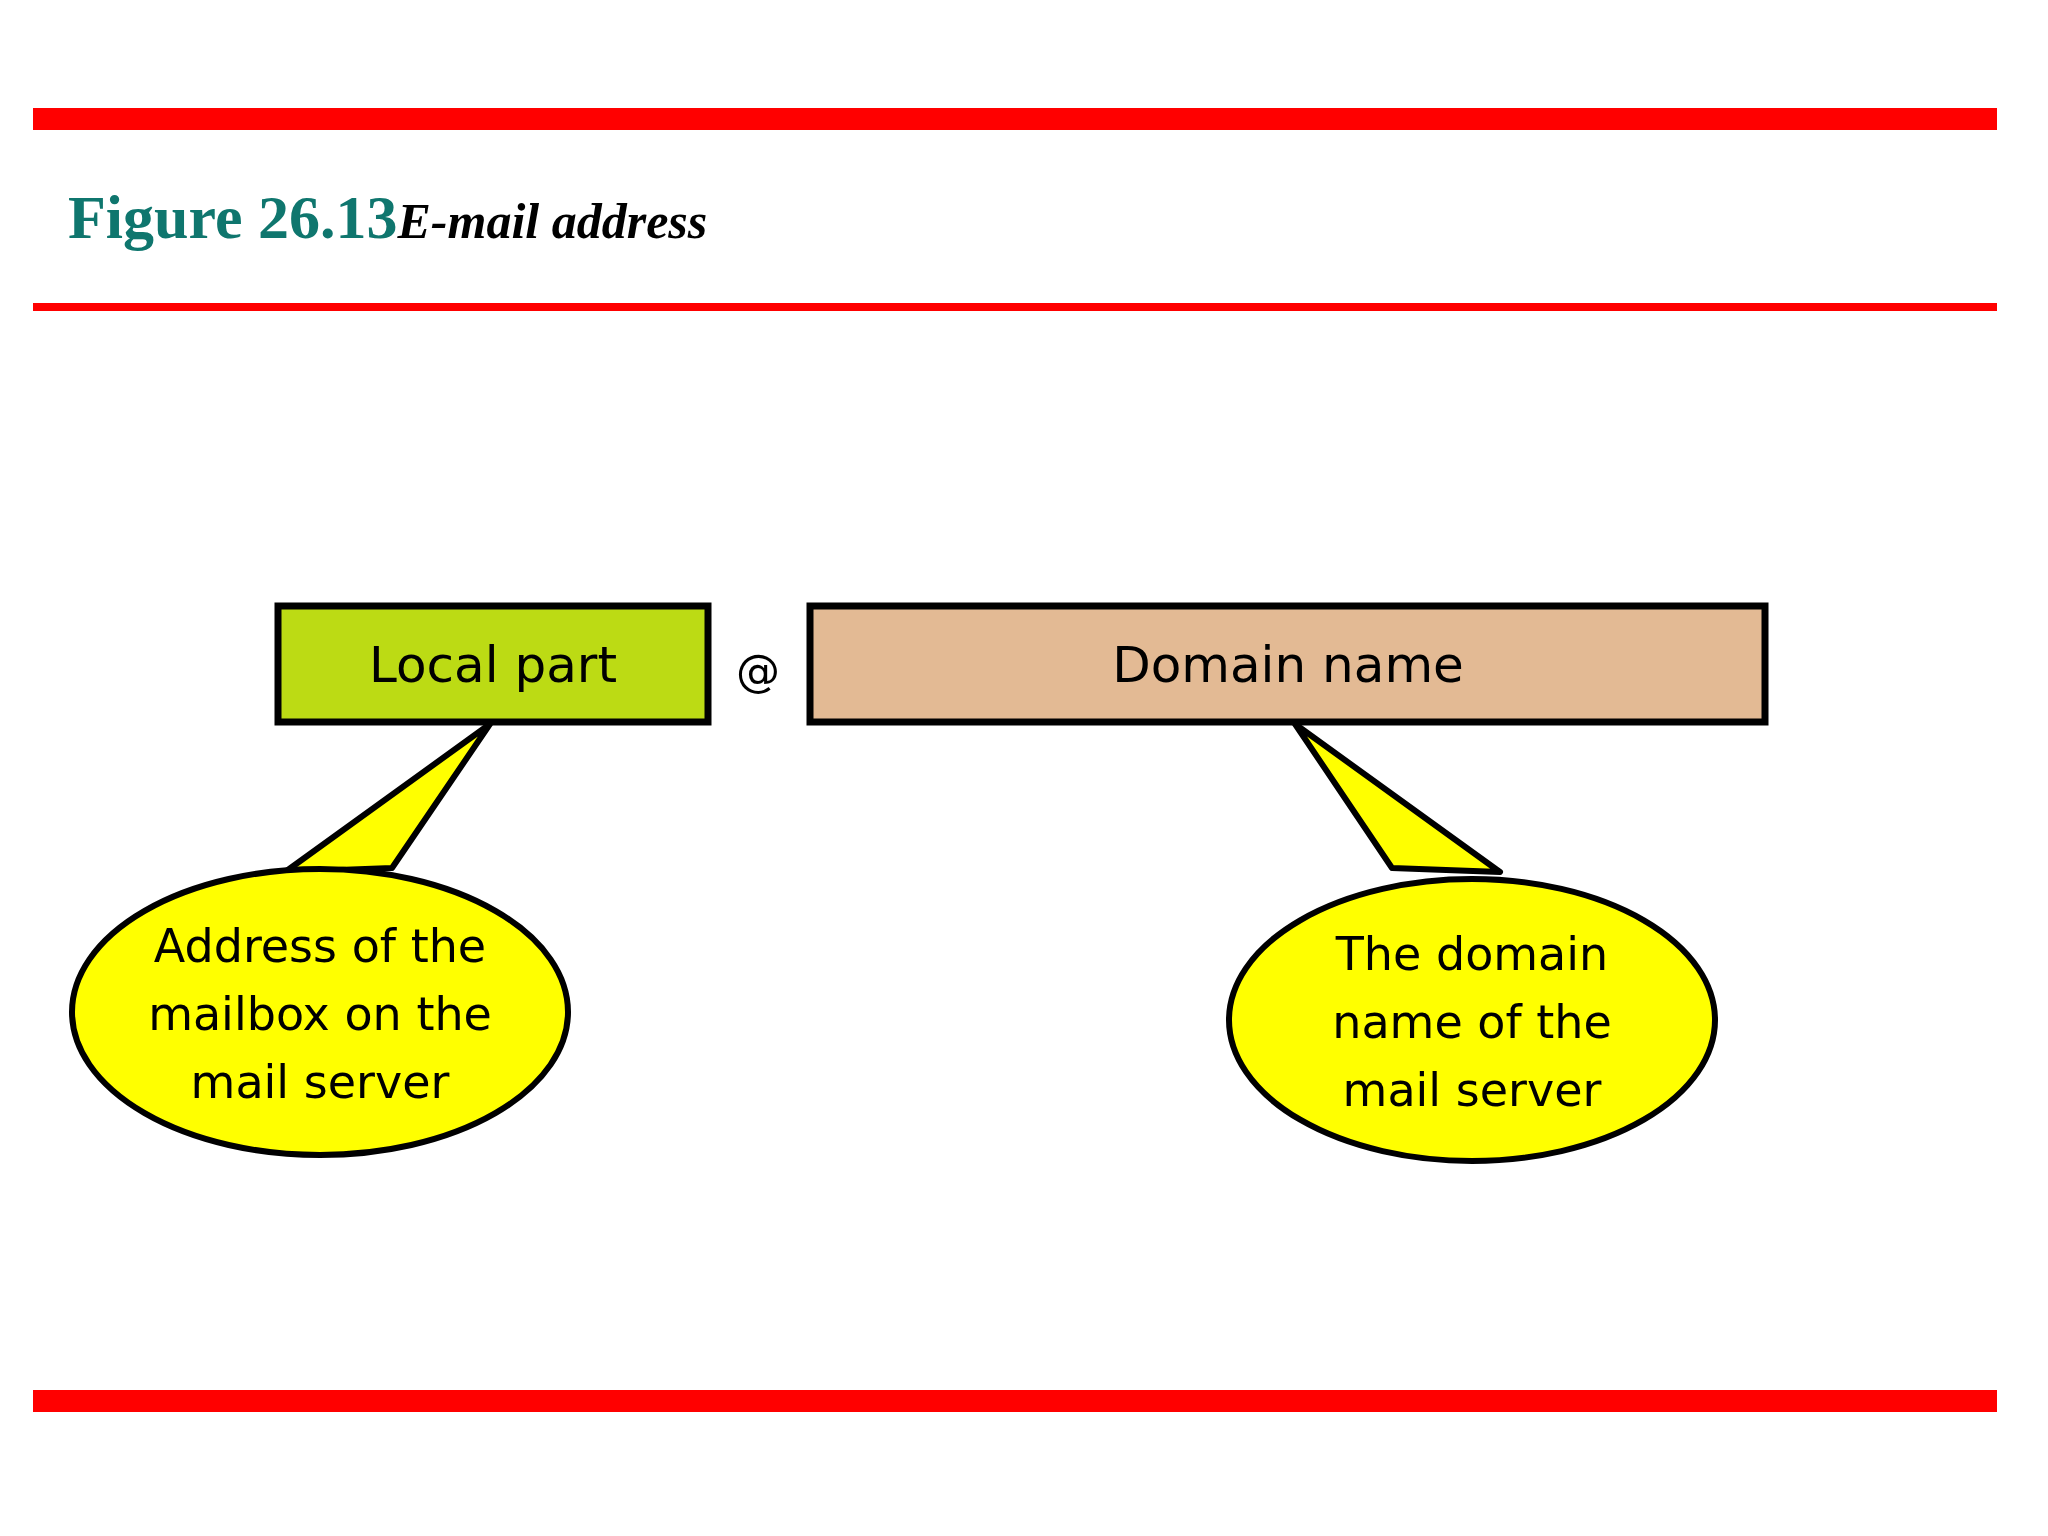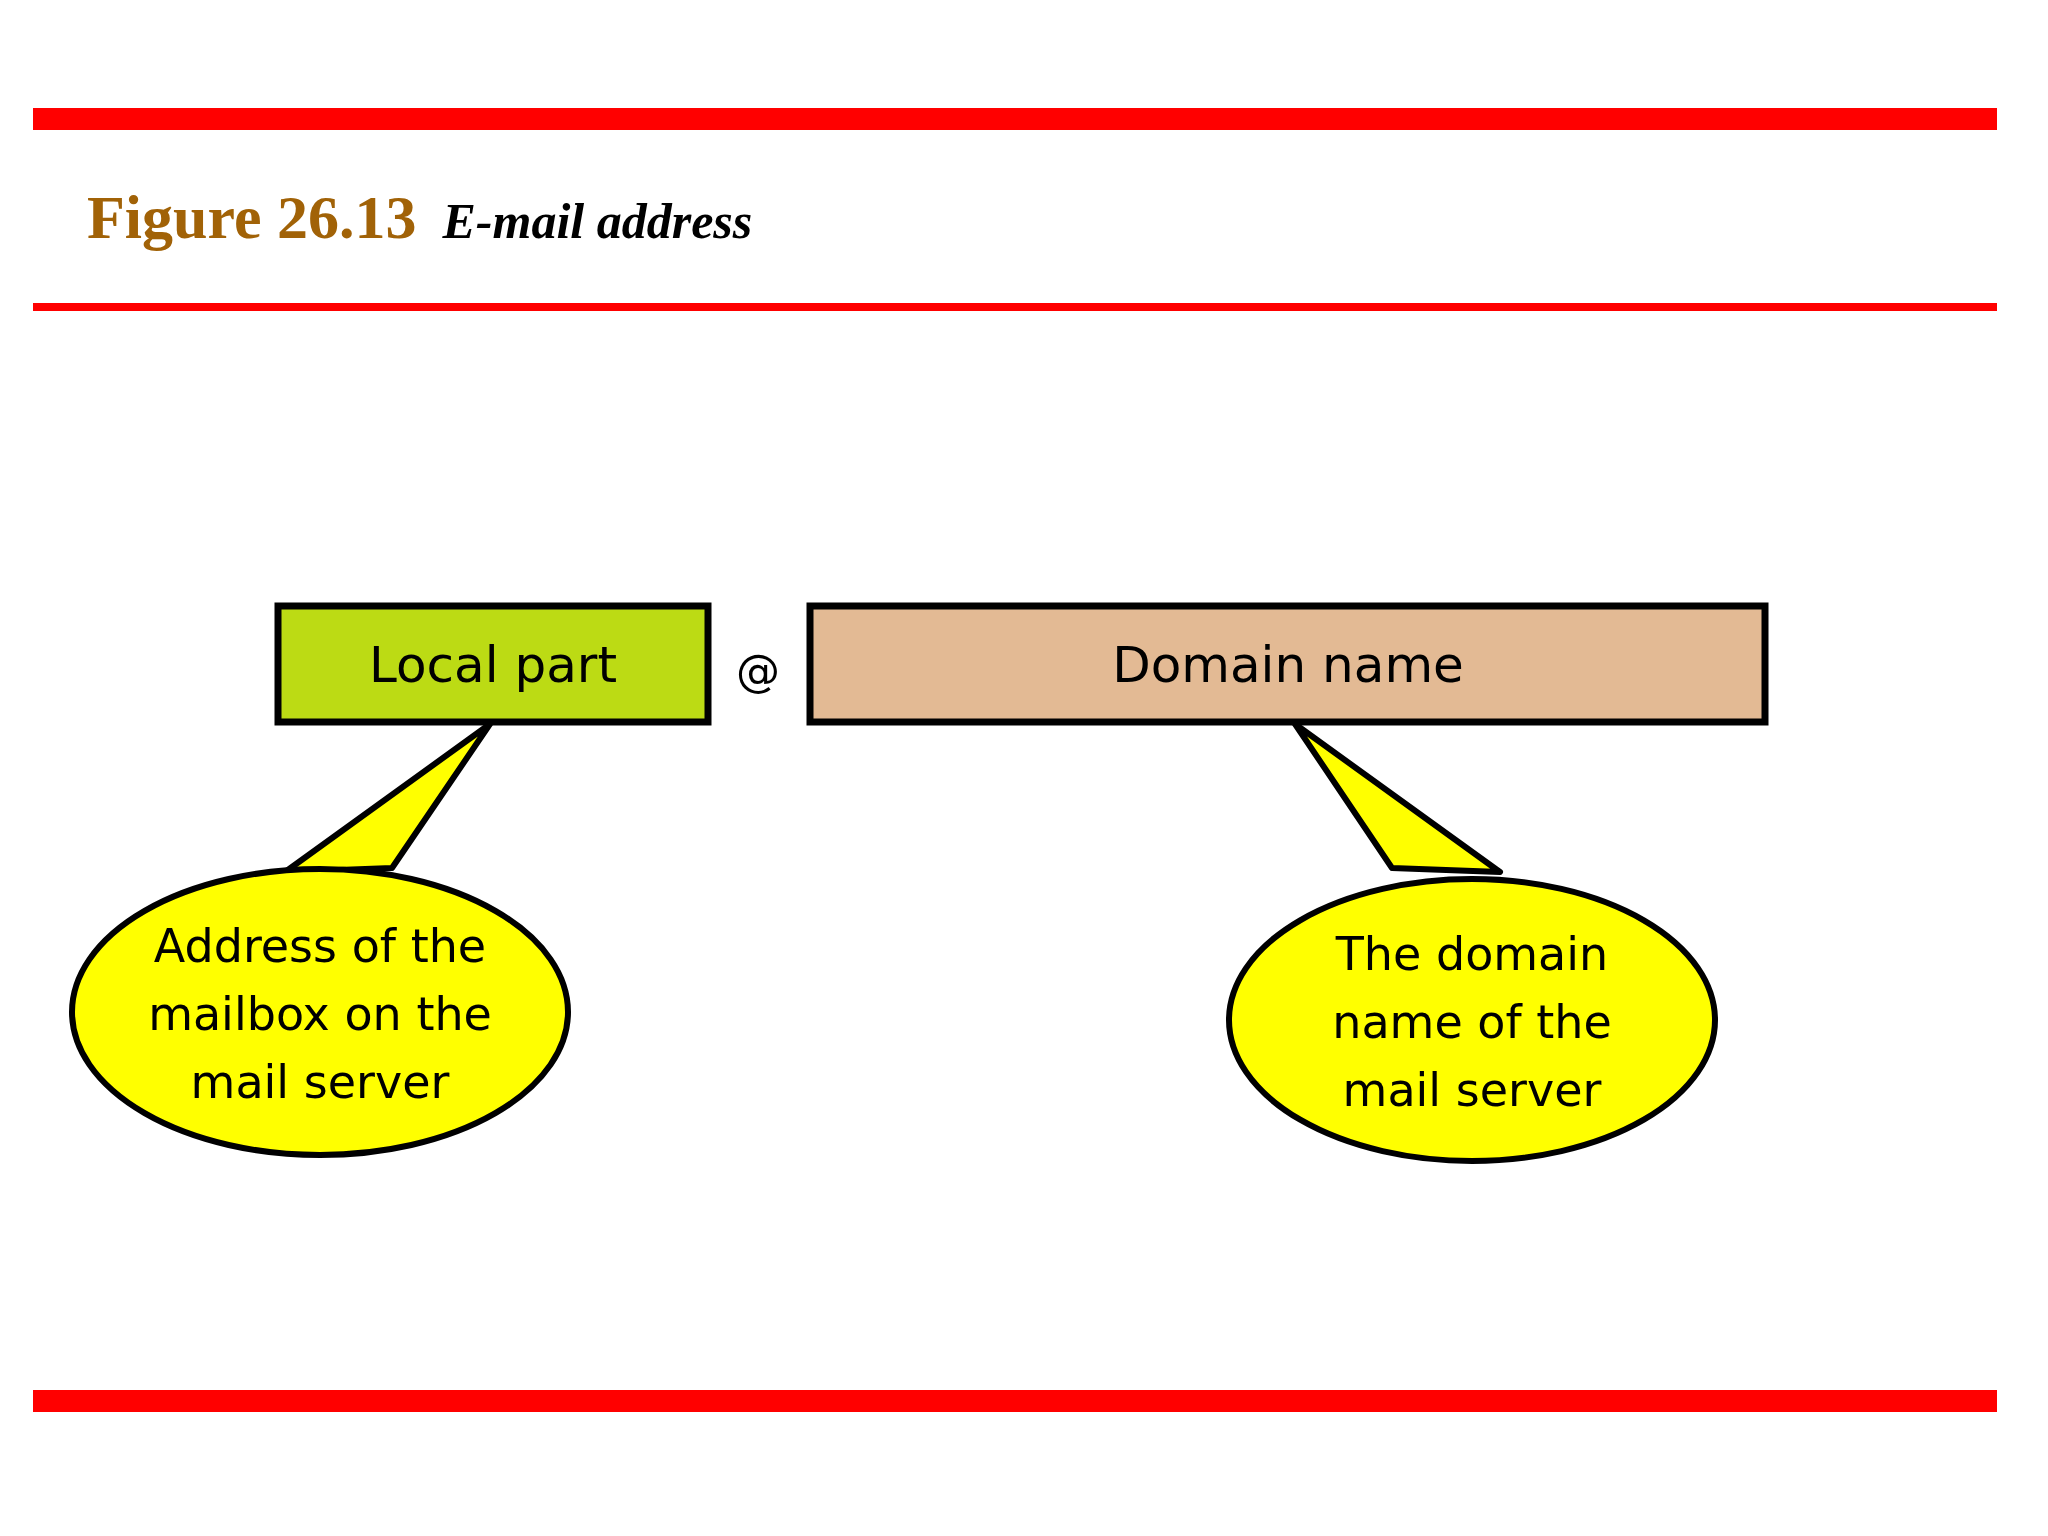--- a/index.html
+++ b/index.html
@@ -33,31 +33,29 @@
   #title-block {
     position: absolute;
     left: 68px;
     top: 182px;
     white-space: nowrap;
   }
   #figure-number {
     font-family: "Liberation Serif", serif;
     font-weight: bold;
     font-size: 62px;
-    color: #a16207;
+    color: #0f766e;
     letter-spacing: 0px;
-    margin-left: 19px;
   }
   #figure-caption {
     font-family: "Liberation Serif", serif;
     font-weight: bold;
     font-style: italic;
     font-size: 50px;
     color: #000000;
-    margin-left: 26px;
   }
 
   
   #diagram {
     position: absolute;
     left: 0;
     top: 0;
     width: 2048px;
     height: 1536px;
   }

